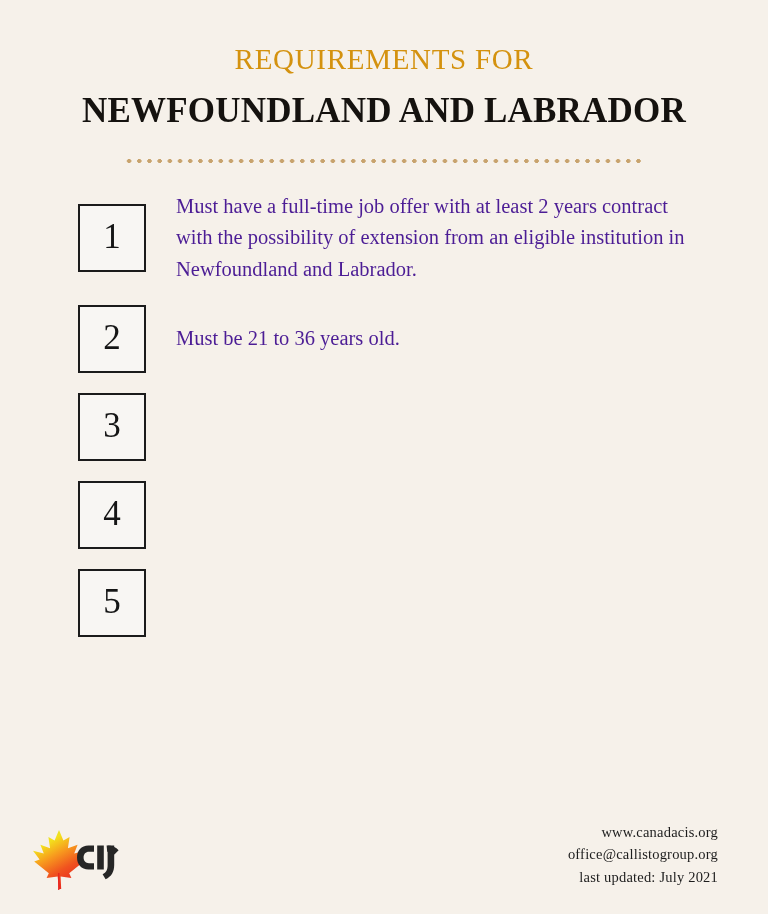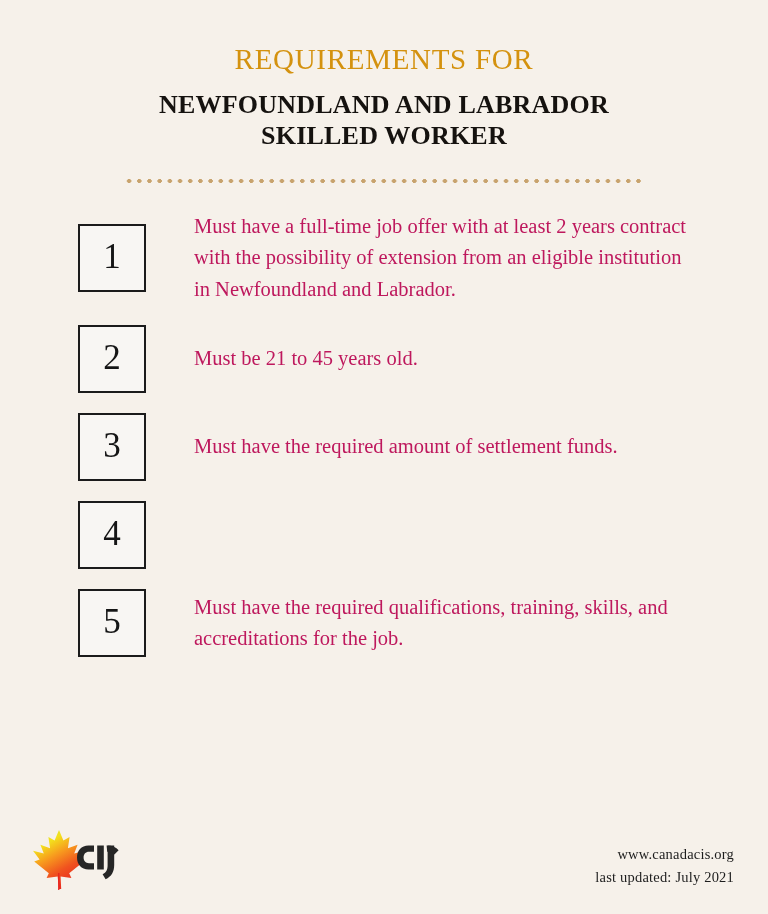--- a/index.html
+++ b/index.html
@@ -32,21 +32,21 @@
     font-size: 29px;
     letter-spacing: 0.7px;
     color: #d4920f;
     text-transform: uppercase;
     line-height: 1.1;
     margin: 0;
   }
   .title {
     margin: 14px 0 0 0;
     font-family: "Liberation Serif", "DejaVu Serif", serif;
-    font-size: 26px;
+    font-size: 35px;
     line-height: 1.18;
     letter-spacing: 0.2px;
     color: #15120f;
     text-transform: uppercase;
     padding: 0 40px;
   }
   .title .line {
     display: block;
   }
 
@@ -90,32 +90,32 @@
     box-sizing: border-box;
   }
   .num {
     font-family: "Liberation Serif", "DejaVu Serif", serif;
     font-size: 35px;
     color: #151515;
     line-height: 1;
     transform: translateY(-1px);
   }
   .item-text {
-    margin-left: 48px;
+    margin-left: 30px;
     font-family: "Liberation Serif", "DejaVu Serif", serif;
     font-size: 20.5px;
     line-height: 1.52;
-    color: #be185d;
+    color: #4c1d95;
   }
 
   
   .footer {
     position: absolute;
     left: 0;
-    right: 0;
+    right: 16px;
     bottom: 22px;
     height: 80px;
     display: flex;
     align-items: flex-end;
     justify-content: space-between;
     padding: 0 34px 0 28px;
     box-sizing: border-box;
   }
   .logo {
     display: flex;
@@ -140,62 +140,59 @@
 </style>
 </head>
 <body>
 
 <div class="poster">
 
   <div class="header">
     <div class="eyebrow">REQUIREMENTS FOR</div>
     <h1 class="title">
       <span class="line">NEWFOUNDLAND AND LABRADOR</span>
-      <span class="line">SKILLED WORKER</span>
     </h1>
   </div>
 
   <div class="divider-wrap">
     <div class="divider"></div>
   </div>
 
   <ul class="list">
 
     <li class="item">
       <div class="num-box">
         <span class="num">1</span>
       </div>
       <div class="item-text">Must have a full-time job offer with at least 2 years contract with the possibility of extension from an eligible institution in Newfoundland and Labrador.</div>
     </li>
 
     <li class="item">
       <div class="num-box">
         <span class="num">2</span>
       </div>
-      <div class="item-text">Must be 21 to 45 years old.</div>
+      <div class="item-text">Must be 21 to 36 years old.</div>
     </li>
 
     <li class="item">
       <div class="num-box">
         <span class="num">3</span>
       </div>
-      <div class="item-text">Must have the required amount of settlement funds.</div>
     </li>
 
     <li class="item">
       <div class="num-box">
         <span class="num">4</span>
       </div>
     </li>
 
     <li class="item">
       <div class="num-box">
         <span class="num">5</span>
       </div>
-      <div class="item-text">Must have the required qualifications, training, skills, and accreditations for the job.</div>
     </li>
 
   </ul>
 
   <div class="footer">
 
     <div class="logo">
       <svg width="96" height="62" viewBox="0 0 96 62">
         <defs>
           <linearGradient id="leafgrad" x1="0.15" y1="0" x2="0.65" y2="1">
@@ -216,18 +213,19 @@
           <path d="M69.2 17.5 L75.8 17.5 L75.8 41.5 L69.2 41.5 Z"></path>
           <path d="M79.6 17.5 L86.2 17.5 L86.2 37 C86.2 43.9 83.4 48.6 77.6 51.2 L74.6 46.2
             C78.4 44.4 79.6 41.6 79.6 37.2 Z"></path>
           <path d="M78.6 17.5 C84.2 17.5 88.3 19.2 90.6 22.2 L86.4 26.6 C84.8 24.7 82.4 23.7 79.2 23.7 Z"></path>
         </g>
       </svg>
     </div>
 
     <div class="contact">
       <div>www.canadacis.org</div>
+      <div>office@callistogroup.org</div>
       <div>last updated: July 2021</div>
     </div>
 
   </div>
 
 </div>
 
 </body></html>

